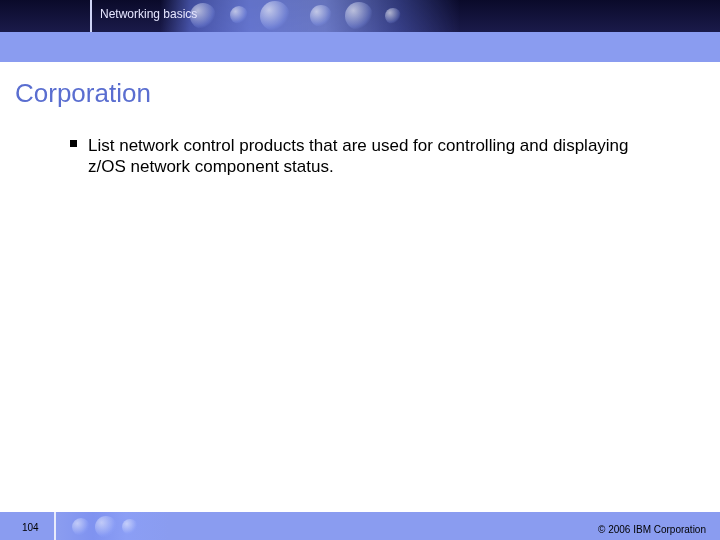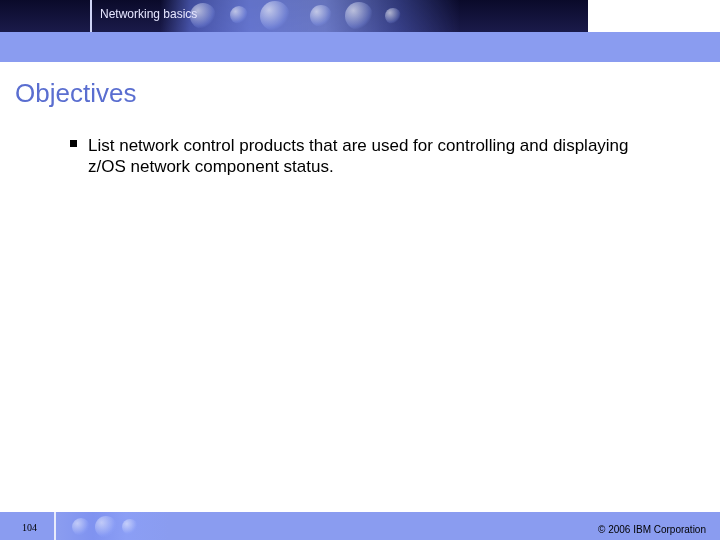--- a/index.html
+++ b/index.html
@@ -15,21 +15,21 @@
   .slide {
     width: 720px;
     height: 540px;
     position: relative;
   }
   
   .header-band {
     position: absolute;
     top: 0;
     left: 0;
-    width: 588px;
+    width: 720px;
     height: 32px;
     background: linear-gradient(to bottom, #0a0a2a 0%, #1a1a4a 100%);
   }
   .header-graphic {
     position: absolute;
     top: 0;
     left: 160px;
     width: 300px;
     height: 32px;
     background: linear-gradient(90deg,
@@ -160,21 +160,20 @@
     width: 2px;
     height: 28px;
     background: #e8ebfb;
   }
   .page-num {
     position: absolute;
     bottom: 7px;
     left: 22px;
     font-size: 10px;
     color: #000;
-    font-family: Liberation Serif, serif;
   }
   .copyright {
     position: absolute;
     bottom: 5px;
     right: 14px;
     font-size: 10px;
     color: #000;
   }
 </style>
 </head>
@@ -190,21 +189,21 @@
         <span class="b3"></span>
       <span class="b4"></span>
         <span class="b5"></span>
         <span class="b6"></span>
     </div>
     <div class="vrule-main"></div>
     <div class="header-title">Networking basics</div>
   </div>
   <div class="sub-band"></div>
 
-  <div class="heading">Objectives</div>
+  <div class="heading">Corporation</div>
 
   <div class="content">
     <ul>
       <li>List network control products that are used for controlling and displaying z/OS network component status.</li>
     </ul>
   </div>
 
   <div class="footer-band">
     <div class="footer-graphic"></div>
     <div class="footer-bubbles">

